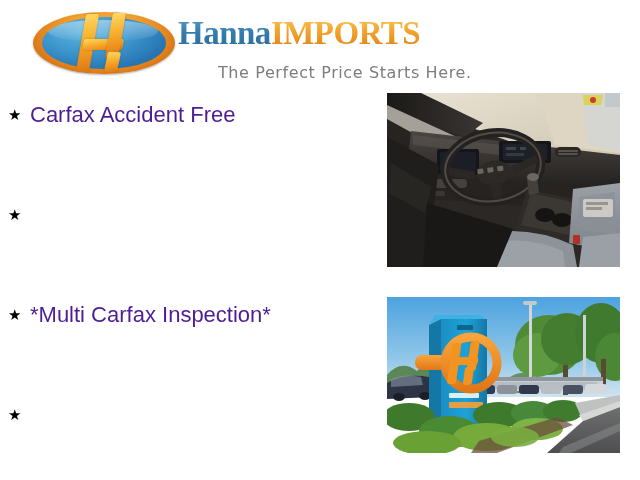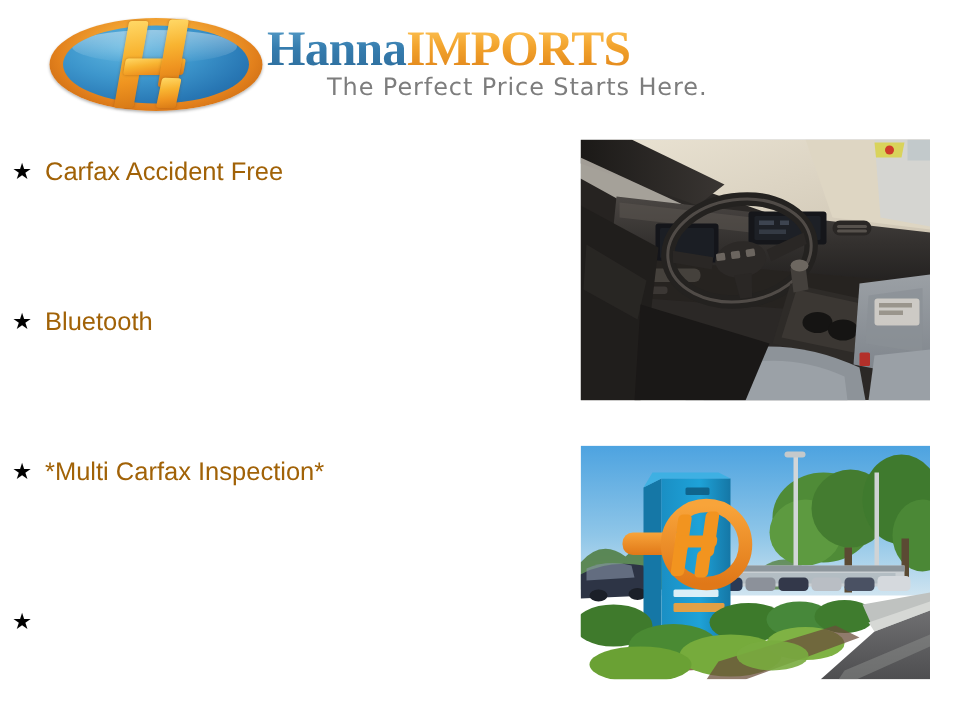--- a/index.html
+++ b/index.html
@@ -113,21 +113,21 @@
   .wordmark .imports {
     color: #e79a24;
     background: linear-gradient(180deg, #ffc95e 0%, #f2a32c 45%, #dd7f17 100%);
     -webkit-background-clip: text;
     background-clip: text;
     -webkit-text-fill-color: transparent;
   }
   .tagline {
     position: absolute;
     left: 218px;
-    top: 48px;
+    top: 63px;
     font-size: 16px;
     color: #7d7d7d;
     letter-spacing: 0.6px;
     white-space: nowrap;
     font-family: "DejaVu Sans", sans-serif;
   }
 
   
   .features {
     position: absolute;
@@ -143,23 +143,23 @@
   }
   .feature-bullet {
     width: 22px;
     flex: 0 0 22px;
     font-size: 15px;
     line-height: 22px;
     color: #000000;
     text-align: left;
   }
   .feature-text {
-    font-size: 17px;
+    font-size: 22px;
     line-height: 22px;
-    color: #a16207;
+    color: #4c1d95;
     white-space: nowrap;
   }
 
   
   .photo {
     position: absolute;
     overflow: hidden;
     background: #ffffff;
   }
   #photo-interior {
@@ -203,21 +203,20 @@
 
 <div class="features">
 
   <div class="feature-row">
     <div class="feature-bullet">★</div>
     <div class="feature-text">Carfax Accident Free</div>
   </div>
 
   <div class="feature-row">
     <div class="feature-bullet">★</div>
-    <div class="feature-text">Bluetooth</div>
   </div>
 
   <div class="feature-row">
     <div class="feature-bullet">★</div>
     <div class="feature-text">*Multi Carfax Inspection*</div>
   </div>
 
   <div class="feature-row">
     <div class="feature-bullet">★</div>
   </div>

